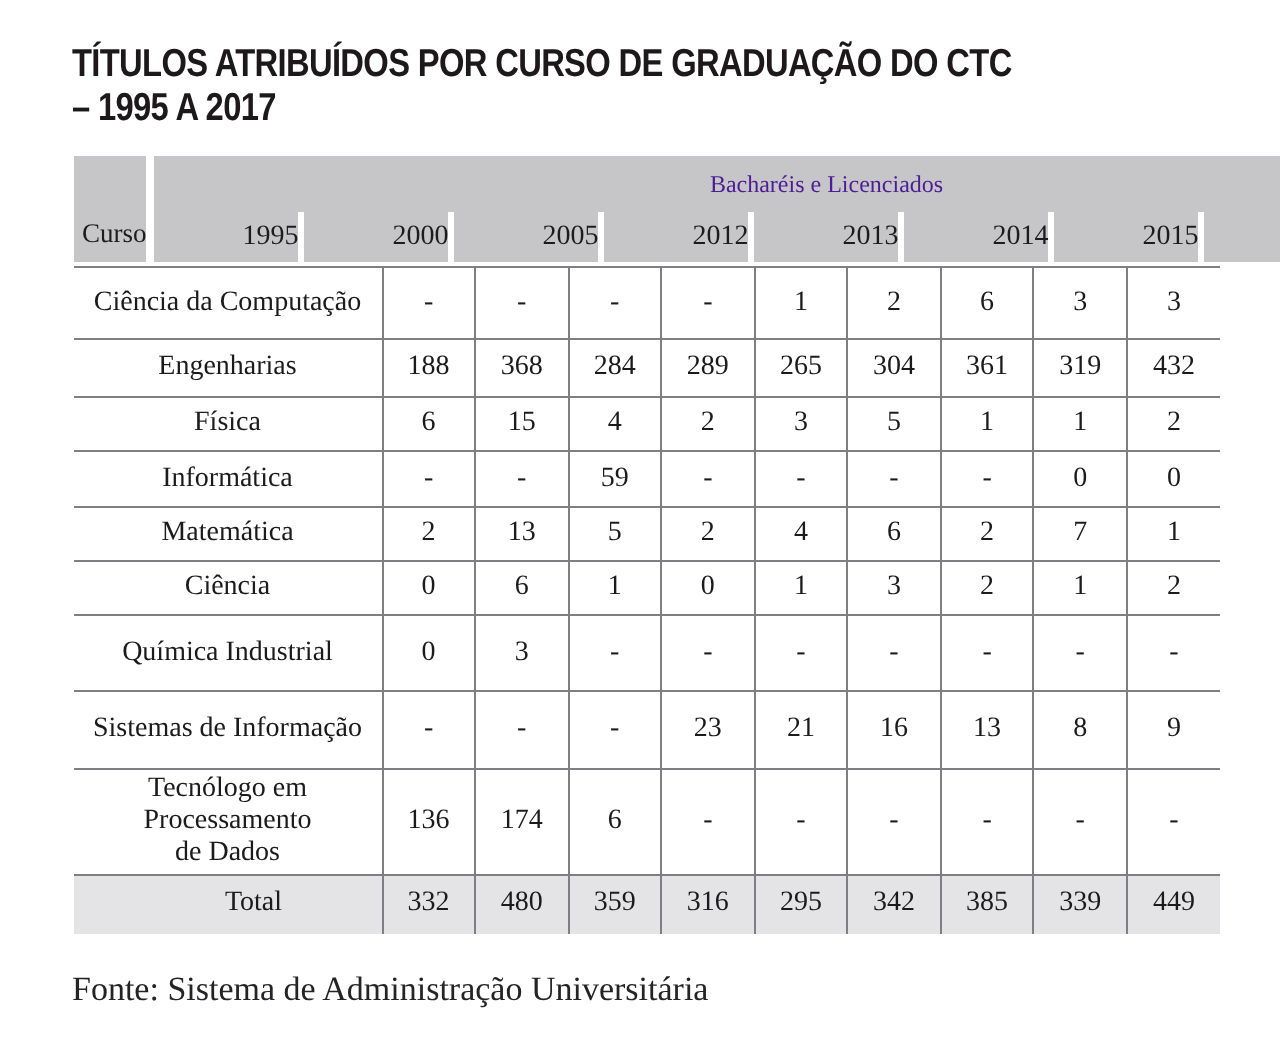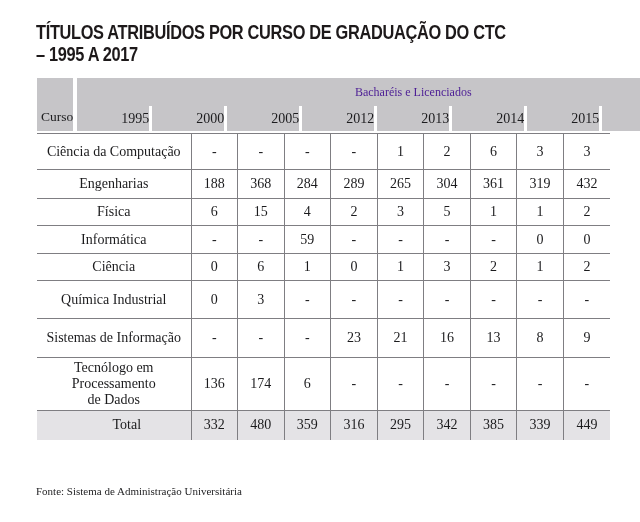--- a/index.html
+++ b/index.html
@@ -49,21 +49,21 @@
   table.body td + td { border-left:1px solid #7f7e82; }
   td.course {
     text-align:left; padding-left:6px; font-size:13.5px;
     white-space:pre-line; line-height:16px;
   }
   tr.total td { background:#e4e3e6; }
   tr.total td.course { padding-left:26px; }
 
   .fonte {
     position:absolute; left:36px; top:485px;
-    font-size:11px; color:#242426;
+    font-size:17px; color:#242426;
   }
 </style>
 </head>
 <body>
 
 <div class="page">
 
   <div class="title">
     <div>TÍTULOS ATRIBUÍDOS POR CURSO DE GRADUAÇÃO DO CTC</div>
     <div>– 1995 A 2017</div>
@@ -145,20 +145,32 @@
             <td>-</td>
             <td>59</td>
             <td>-</td>
             <td>-</td>
             <td>-</td>
             <td>-</td>
             <td>0</td>
             <td>0</td>
           </tr>
           <tr style="height: 27px;">
+            <td class="course">Matemática</td>
+            <td>2</td>
+            <td>13</td>
+            <td>5</td>
+            <td>2</td>
+            <td>4</td>
+            <td>6</td>
+            <td>2</td>
+            <td>7</td>
+            <td>1</td>
+          </tr>
+          <tr style="height: 27px;">
             <td class="course">Ciência</td>
             <td>0</td>
             <td>6</td>
             <td>1</td>
             <td>0</td>
             <td>1</td>
             <td>3</td>
             <td>2</td>
             <td>1</td>
             <td>2</td>

